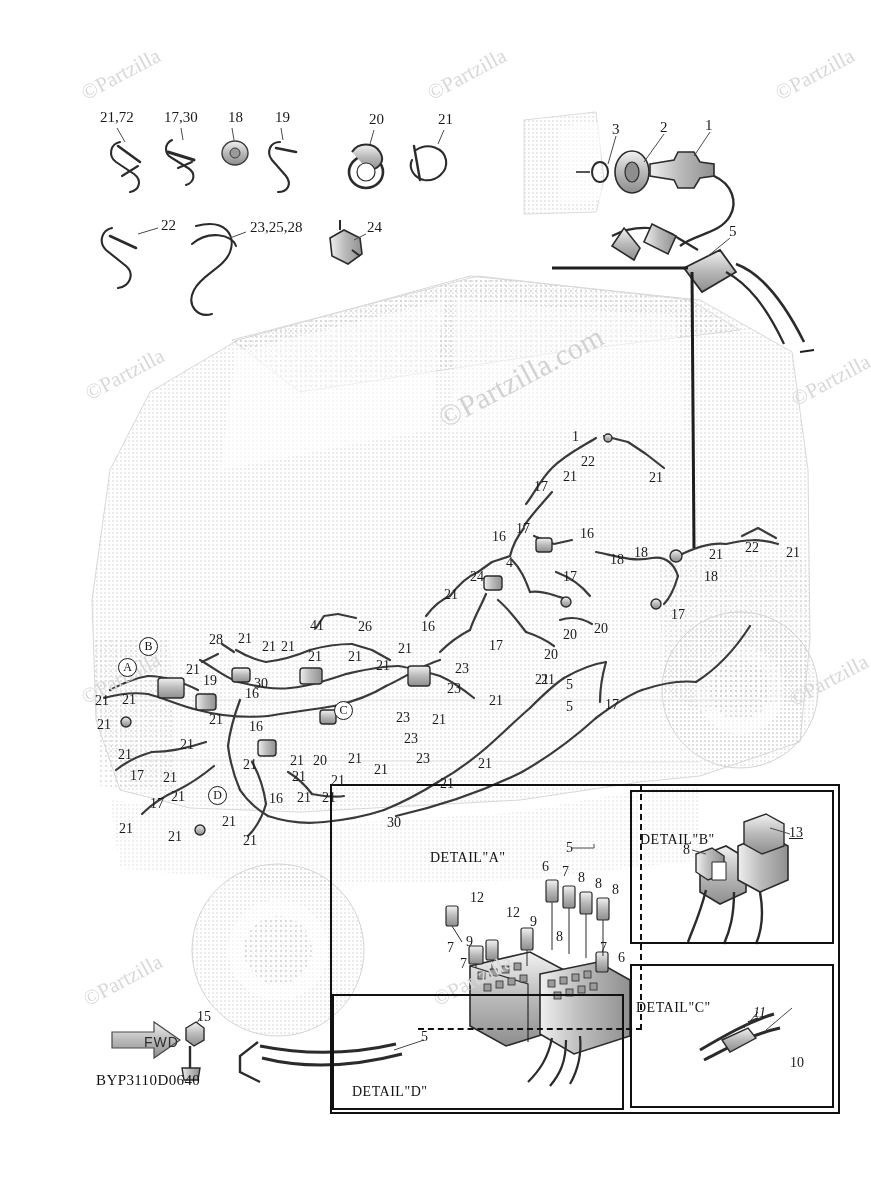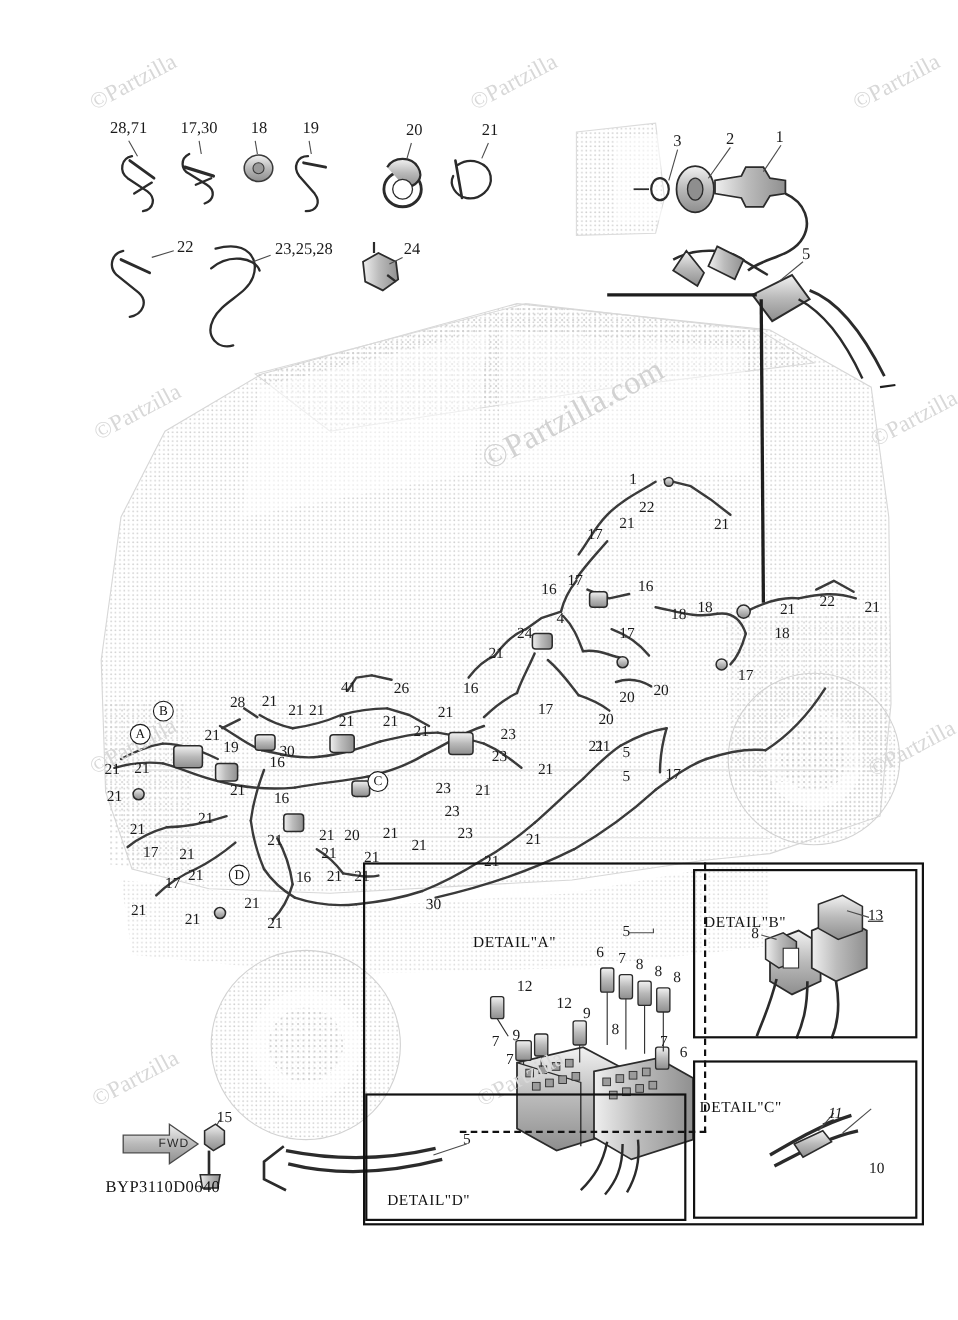--- a/index.html
+++ b/index.html
@@ -72,21 +72,21 @@
   }
   .dashed-box {
     position: absolute;
     border: 2px dashed #111;
     background: transparent;
   }
   svg { display: block; }
   #vecbg { position: absolute; left: 0; top: 0; }
   .fwd-arrow-label {
     position: absolute;
-    font-size: 11px;
+    font-size: 14px;
     font-family: "Liberation Sans", sans-serif;
     color: #2c2c2c;
     letter-spacing: 1px;
   }
 </style>
 </head>
 <body>
 
 <div id="page">
 
@@ -427,21 +427,21 @@
 
   <div class="label-cap" style="left:430px; top:850px;">DETAIL"A"</div>
   <div class="label-cap" style="left:640px; top:832px;">DETAIL"B"</div>
   <div class="label-cap" style="left:636px; top:1000px;">DETAIL"C"</div>
   <div class="label-cap" style="left:352px; top:1084px;">DETAIL"D"</div>
 
   <div class="diagram-code">BYP3110D0640</div>
   <div class="fwd-arrow-label" style="left:144px; top:1034px;">FWD</div>
 
   <div id="labels">
-      <div class="num big" style="left: 100px; top: 110px;">28,71</div>
+      <div class="num big" style="left: 100px; top: 110px;">21,72</div>
       <div class="num big" style="left: 164px; top: 110px;">17,30</div>
       <div class="num big" style="left: 228px; top: 110px;">18</div>
       <div class="num big" style="left: 275px; top: 110px;">19</div>
       <div class="num big" style="left: 369px; top: 112px;">20</div>
       <div class="num big" style="left: 438px; top: 112px;">21</div>
       <div class="num big" style="left: 161px; top: 218px;">22</div>
       <div class="num big" style="left: 250px; top: 220px;">23,25,28</div>
       <div class="num big" style="left: 367px; top: 220px;">24</div>
       <div class="num big" style="left: 612px; top: 122px;">3</div>
       <div class="num big" style="left: 660px; top: 120px;">2</div>

